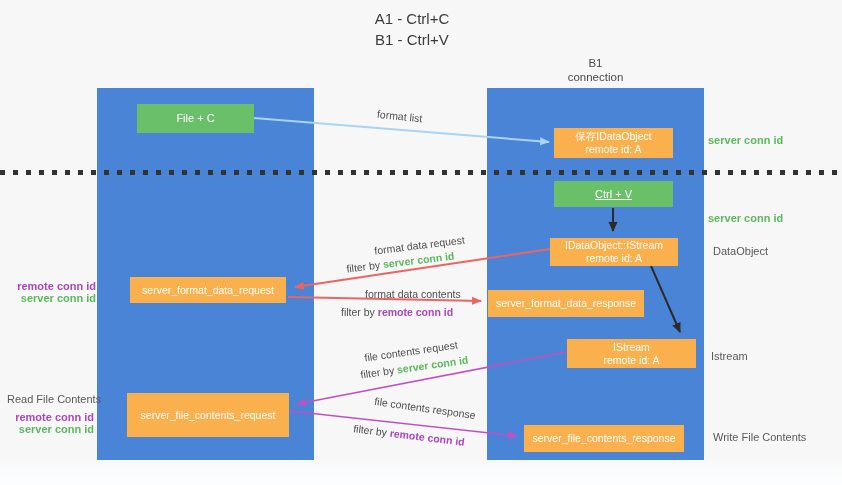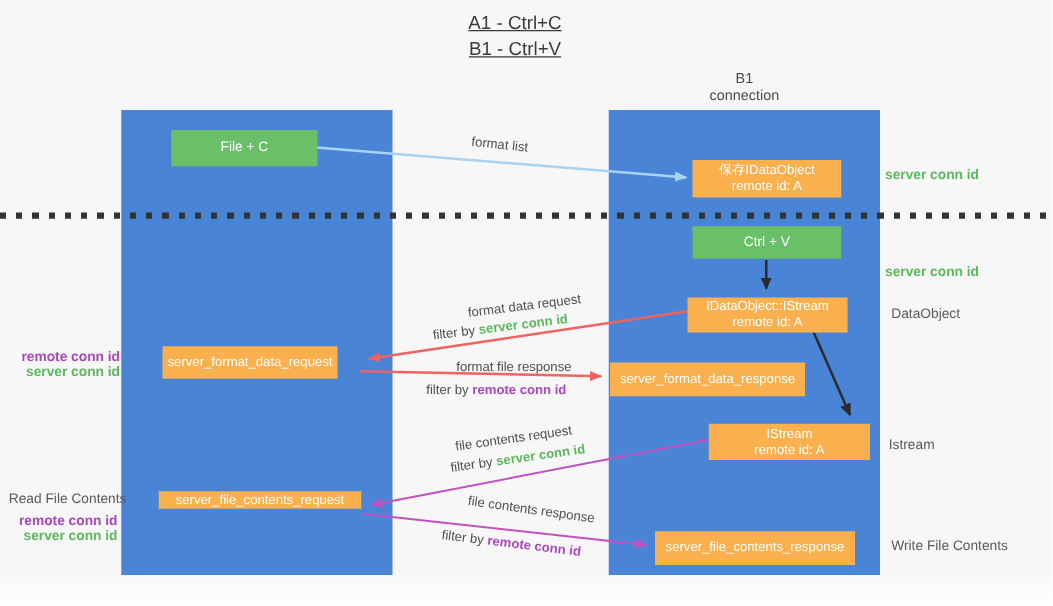--- a/index.html
+++ b/index.html
@@ -5,21 +5,21 @@
   html,body{margin:0;padding:0;}
   .canvas{
     position:relative;
     width:842px;height:485px;
     background:linear-gradient(#f7f7f8 0 94%, #fdfeff);
     font-family:"Liberation Sans", sans-serif;
     overflow:hidden;
   }
   .title{
     position:absolute;left:330px;top:8px;width:164px;
-    text-align:center;font-size:15px;line-height:21px;color:#3b3b3b;text-decoration:underline;
+    text-align:center;font-size:15px;line-height:21px;color:#3b3b3b;
   }
   .lane-header{
     position:absolute;top:57px;width:217px;
     text-align:center;font-size:11.5px;line-height:13.5px;color:#4a4a4a;
   }
   .lane{
     position:absolute;top:88px;width:217px;height:372px;
     background:#4a84d6;
   }
   .cut-line{
@@ -94,58 +94,58 @@
 
   <div class="node green" style="left:137px;top:104px;width:117px;height:29px;">
     <span>File + C</span>
   </div>
 
   <div class="node orange" style="left:554px;top:128px;width:119px;height:30px;">
     <span>保存IDataObject</span>
     <span>remote id: A</span>
   </div>
 
-  <div class="node green" style="left:554px;top:181px;width:119px;height:26px;">
+  <div class="node green" style="left:554px;top:181px;width:119px;height:26px;text-decoration:underline;">
     <span>Ctrl + V</span>
   </div>
 
   <div class="node orange" style="left:550px;top:238px;width:128px;height:28px;">
     <span>IDataObject::IStream</span>
     <span>remote id: A</span>
   </div>
 
   <div class="node orange" style="left:567px;top:339px;width:129px;height:29px;">
     <span>IStream</span>
     <span>remote id: A</span>
   </div>
 
-  <div class="node orange" style="left:130px;top:277px;width:140px;height:26px;">
+  <div class="node orange" style="left:130px;top:277px;width:156px;height:26px;">
     <span>server_format_data_request</span>
   </div>
 
   <div class="node orange" style="left:488px;top:290px;width:156px;height:27px;">
     <span>server_format_data_response</span>
   </div>
 
-  <div class="node orange" style="left:127px;top:393px;width:162px;height:14px;">
+  <div class="node orange" style="left:127px;top:393px;width:162px;height:44px;">
     <span>server_file_contents_request</span>
   </div>
 
   <div class="node orange" style="left:524px;top:425px;width:160px;height:27px;">
     <span>server_file_contents_response</span>
   </div>
 
   <div class="arrow-label" style="left:377px;top:110px;transform:rotate(6deg);">format list</div>
 
   <div class="arrow-label" style="left:374px;top:239px;transform:rotate(-7deg);">format data request</div>
   <div class="arrow-label" style="left:346px;top:256px;transform:rotate(-7deg);">
     <span class="filter-word">filter by</span><span class="green-text">server conn id</span>
   </div>
 
-  <div class="arrow-label" style="left:365px;top:288px;">format file response</div>
+  <div class="arrow-label" style="left:365px;top:288px;">format data contents</div>
   <div class="arrow-label" style="left:341px;top:306px;">
     <span class="filter-word">filter by</span><span class="purple-text">remote conn id</span>
   </div>
 
   <div class="arrow-label" style="left:364px;top:345px;transform:rotate(-8deg);">file contents request</div>
   <div class="arrow-label" style="left:360px;top:361px;transform:rotate(-8deg);">
     <span class="filter-word">filter by</span><span class="green-text">server conn id</span>
   </div>
 
   <div class="arrow-label" style="left:374px;top:402px;transform:rotate(8deg);">file contents response</div>

